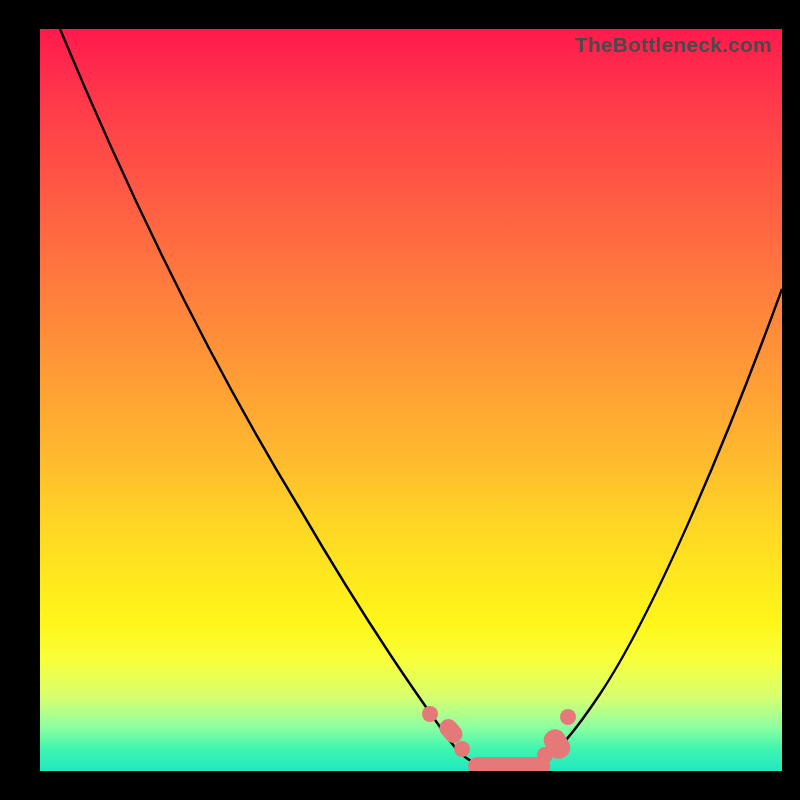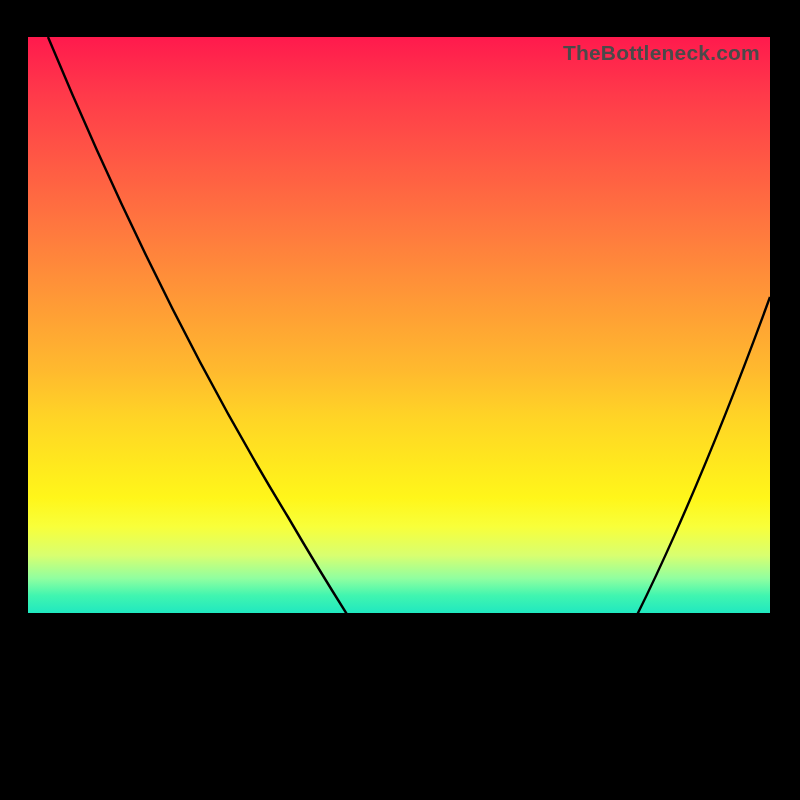--- a/index.html
+++ b/index.html
@@ -6,42 +6,41 @@
     margin: 0;
     padding: 0;
     width: 800px;
     height: 800px;
     background: #000;
     overflow: hidden;
     font-family: Arial, Helvetica, sans-serif;
   }
   .frame {
     position: absolute;
-    left: 28px;
+    left: 40px;
     top: 29px;
     width: 742px;
-    height: 576px;
+    height: 742px;
     background: linear-gradient(to bottom,
       #ff1a4d 0%,
       #ff3a4a 10%,
       #ff5a44 22%,
       #ff7a3e 34%,
       #ff9a36 46%,
       #ffba2e 58%,
       #ffd426 66%,
       #ffe81e 74%,
       #fff61a 80%,
       #f8ff3a 85%,
       #d8ff70 90%,
       #90ffa0 94%,
       #40f5b0 97%,
       #20e8c0 100%
     );
     overflow: hidden;
-    margin-top: 8px;
   }
   .attribution {
     position: absolute;
     top: 4px;
     right: 10px;
     color: #4a4a4a;
     font-size: 21px;
     font-weight: 600;
     letter-spacing: 0.2px;
     text-align: right;

